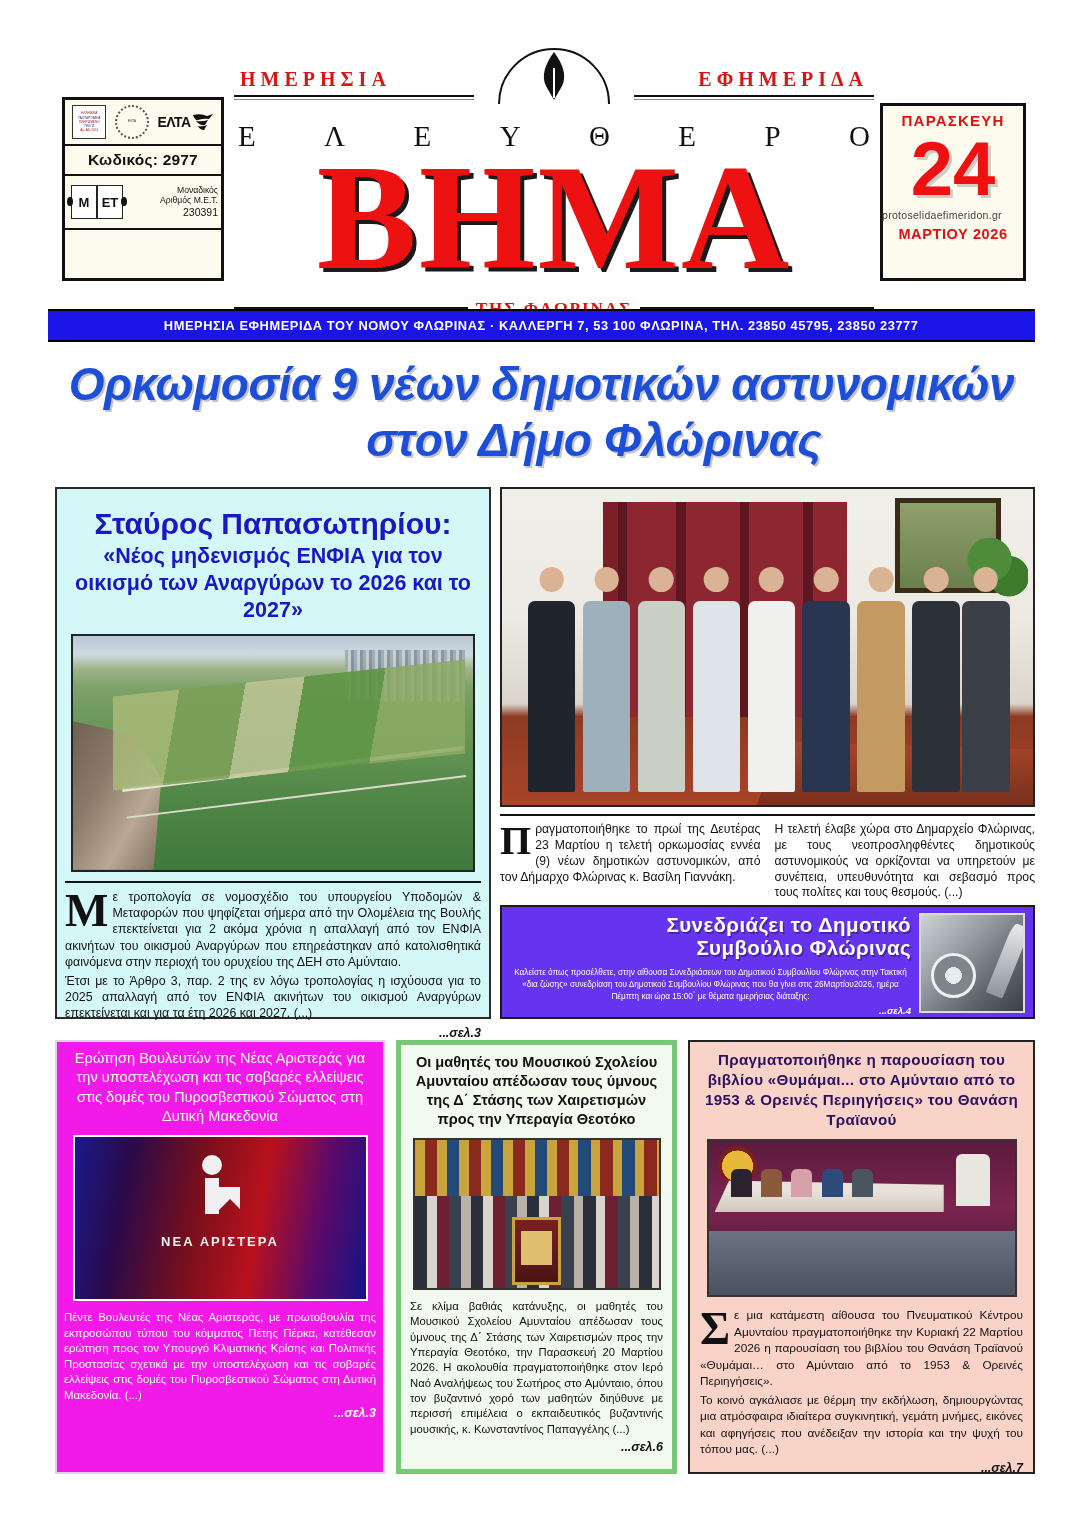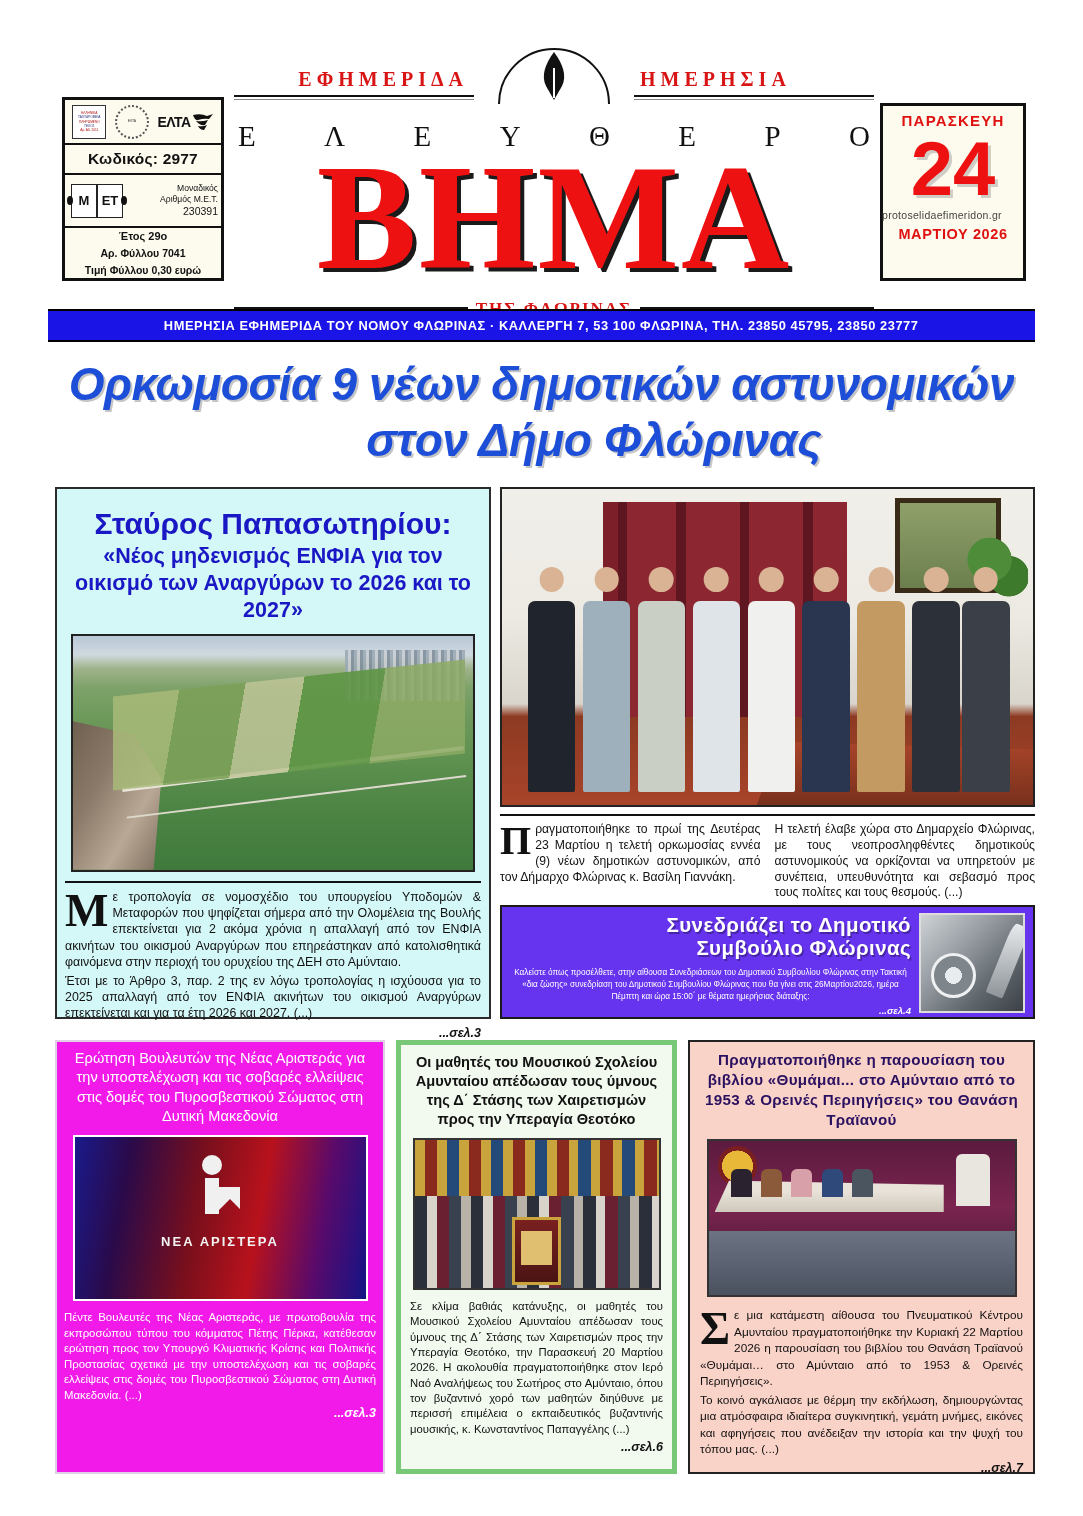--- a/index.html
+++ b/index.html
@@ -468,36 +468,31 @@
           <span class="half">Μ</span>
           <span class="half">ΕΤ</span>
           <span class="dot r"></span>
         </div>
         <div class="met-text">
           <div>Μοναδικός</div>
           <div>Αριθμός Μ.Ε.Τ.</div>
           <div class="num">230391</div>
         </div>
       </div>
-      <div class="elta-bottom">
-        <div class="l1">Έτος 29ο</div>
-        <div>Αρ. Φύλλου 7041</div>
-        <div>Τιμή Φύλλου 0,30 ευρώ</div>
-      </div>
     </div>
 
     <div class="logo-wrap">
       <div class="kicker-row">
+        <div class="kick-col">
+          <div class="kicker">ΗΜΕΡΗΣΙΑ</div>
+          <div class="kicker-rule"></div>
+          <div class="kicker-rule2"></div>
+        </div>
         <div class="kick-col right">
           <div class="kicker">ΕΦΗΜΕΡΙΔΑ</div>
-          <div class="kicker-rule"></div>
-          <div class="kicker-rule2"></div>
-        </div>
-        <div class="kick-col">
-          <div class="kicker">ΗΜΕΡΗΣΙΑ</div>
           <div class="kicker-rule"></div>
           <div class="kicker-rule2"></div>
         </div>
       </div>
       <div class="pen-arch">
         <svg width="118" height="58" viewBox="0 0 118 58">
           <path d="M4 58 A55 55 0 0 1 114 58" fill="none" stroke="#111" stroke-width="2"></path>
           <path d="M59 6 C50 18 46 30 51 40 L59 54 L67 40 C72 30 68 18 59 6 Z" fill="#111"></path>
           <path d="M59 22 L59 52" stroke="#fff" stroke-width="2"></path>
         </svg>

